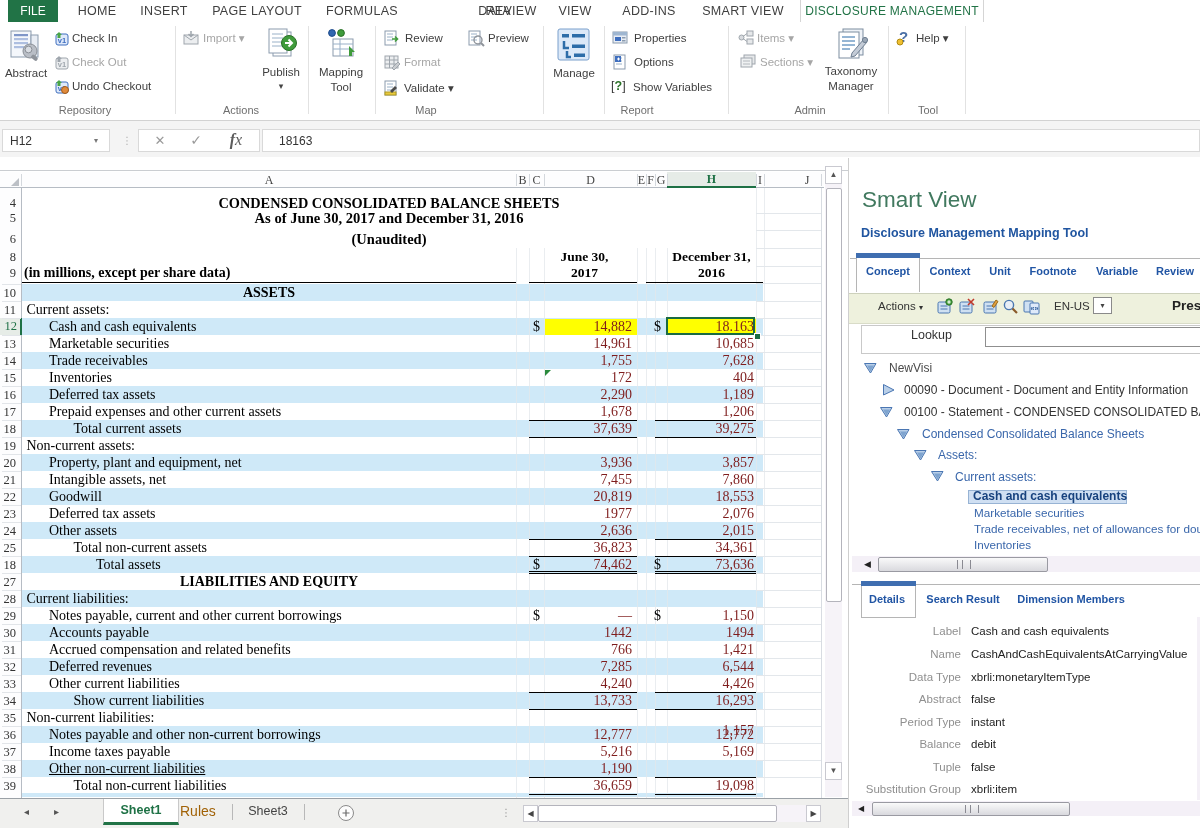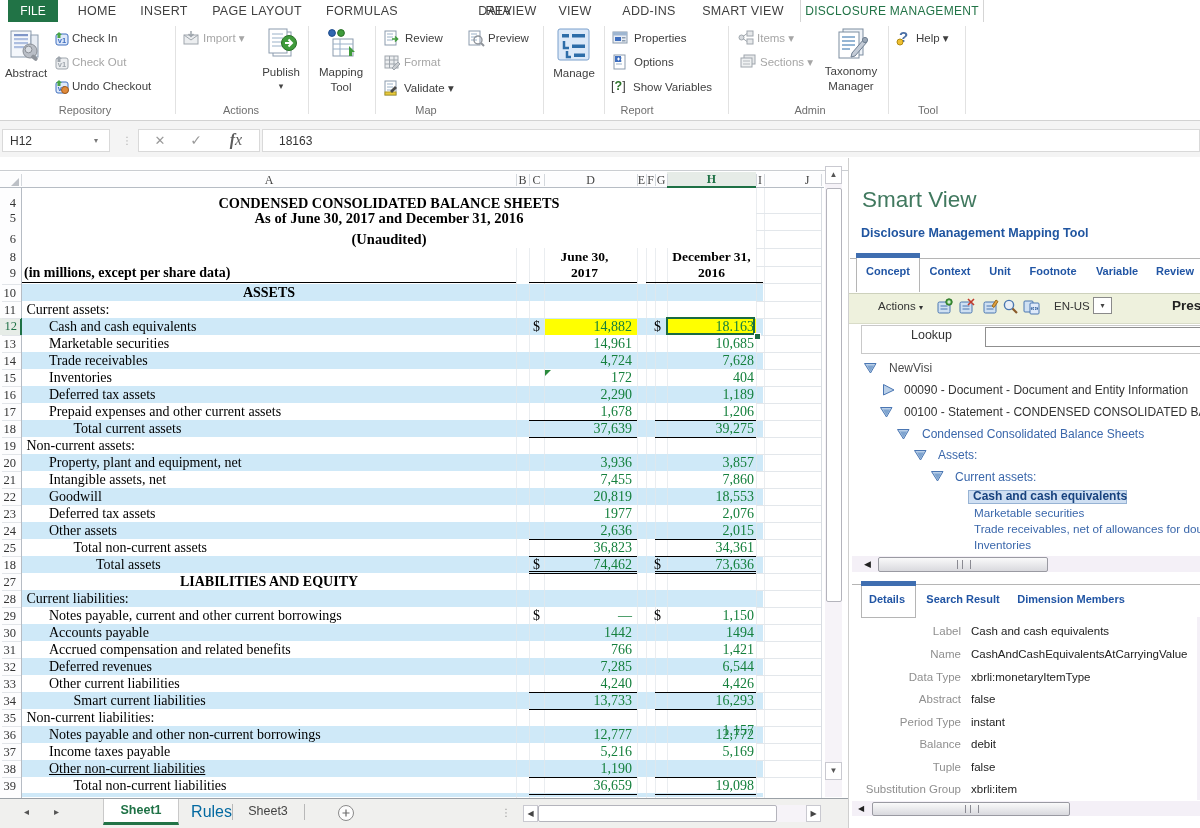--- a/index.html
+++ b/index.html
@@ -1,17 +1,17 @@
 <!DOCTYPE html>
 <html><head><meta charset="utf-8"><style>
 html,body{margin:0;padding:0}
 body{width:1200px;height:828px;position:relative;overflow:hidden;background:#fff;
  font-family:"Liberation Sans",sans-serif;}
 .ab{position:absolute}
-.num{font-family:"Liberation Serif",serif;font-size:14px;color:#15803d;text-align:right}
+.num{font-family:"Liberation Serif",serif;font-size:14px;color:#7f1d1d;text-align:right}
 .cel{font-family:"Liberation Serif",serif;font-size:14px;color:#000;white-space:nowrap}
 .tabt{font-size:12.5px;color:#3f3f3f;white-space:nowrap}
 .glab{font-size:11px;color:#6e6e6e;text-align:center;white-space:nowrap}
 .btxt{font-size:11.5px;color:#3f3f3f;white-space:nowrap}
 .gray{color:#a6a6a6}
 .sep{position:absolute;width:1px;background:#e2e2e2;top:26px;height:88px}
 .colh{position:absolute;top:172px;height:16px;font-size:12px;color:#444;text-align:center;line-height:16px;font-family:"Liberation Serif",serif}
 .rowh{position:absolute;left:0;width:16px;font-size:12.5px;color:#333;text-align:right;font-family:"Liberation Serif",serif}
 .band{position:absolute;left:22px;width:741px;background:#cfe9f8}
 .ptab{font-size:11px;font-weight:bold;color:#2155a4;white-space:nowrap}
@@ -384,21 +384,21 @@
 <div class="ab cel" style="left:26.5px;top:301.8px;height:16px;line-height:16px;">Current assets:</div>
 <div class="ab cel" style="left:49px;top:318.8px;height:16px;line-height:16px;">Cash and cash equivalents</div>
 <div class="ab cel" style="left:533px;top:318.8px;height:16px;line-height:16px">$</div>
 <div class="ab cel" style="left:654px;top:318.8px;height:16px;line-height:16px">$</div>
 <div class="ab num" style="left:544px;top:318.8px;width:88px;height:16px;line-height:16px">14,882</div>
 <div class="ab num" style="left:667px;top:318.8px;width:87px;height:16px;line-height:16px">18.163</div>
 <div class="ab cel" style="left:49px;top:335.8px;height:16px;line-height:16px;">Marketable securities</div>
 <div class="ab num" style="left:544px;top:335.8px;width:88px;height:16px;line-height:16px">14,961</div>
 <div class="ab num" style="left:667px;top:335.8px;width:87px;height:16px;line-height:16px">10,685</div>
 <div class="ab cel" style="left:49px;top:352.8px;height:16px;line-height:16px;">Trade receivables</div>
-<div class="ab num" style="left:544px;top:352.8px;width:88px;height:16px;line-height:16px">4,724</div>
+<div class="ab num" style="left:544px;top:352.8px;width:88px;height:16px;line-height:16px">1,755</div>
 <div class="ab num" style="left:667px;top:352.8px;width:87px;height:16px;line-height:16px">7,628</div>
 <div class="ab cel" style="left:49px;top:369.8px;height:16px;line-height:16px;">Inventories</div>
 <div class="ab num" style="left:544px;top:369.8px;width:88px;height:16px;line-height:16px">172</div>
 <div class="ab num" style="left:667px;top:369.8px;width:87px;height:16px;line-height:16px">404</div>
 <div class="ab cel" style="left:49px;top:386.8px;height:16px;line-height:16px;">Deferred tax assets</div>
 <div class="ab num" style="left:544px;top:386.8px;width:88px;height:16px;line-height:16px">2,290</div>
 <div class="ab num" style="left:667px;top:386.8px;width:87px;height:16px;line-height:16px">1,189</div>
 <div class="ab cel" style="left:49px;top:403.8px;height:16px;line-height:16px;">Prepaid expenses and other current assets</div>
 <div class="ab num" style="left:544px;top:403.8px;width:88px;height:16px;line-height:16px">1,678</div>
 <div class="ab num" style="left:667px;top:403.8px;width:87px;height:16px;line-height:16px">1,206</div>
@@ -441,21 +441,21 @@
 <div class="ab num" style="left:667px;top:624.8px;width:87px;height:16px;line-height:16px">1494</div>
 <div class="ab cel" style="left:49px;top:641.8px;height:16px;line-height:16px;">Accrued compensation and related benefits</div>
 <div class="ab num" style="left:544px;top:641.8px;width:88px;height:16px;line-height:16px">766</div>
 <div class="ab num" style="left:667px;top:641.8px;width:87px;height:16px;line-height:16px">1,421</div>
 <div class="ab cel" style="left:49px;top:658.8px;height:16px;line-height:16px;">Deferred revenues</div>
 <div class="ab num" style="left:544px;top:658.8px;width:88px;height:16px;line-height:16px">7,285</div>
 <div class="ab num" style="left:667px;top:658.8px;width:87px;height:16px;line-height:16px">6,544</div>
 <div class="ab cel" style="left:49px;top:675.8px;height:16px;line-height:16px;">Other current liabilities</div>
 <div class="ab num" style="left:544px;top:675.8px;width:88px;height:16px;line-height:16px">4,240</div>
 <div class="ab num" style="left:667px;top:675.8px;width:87px;height:16px;line-height:16px">4,426</div>
-<div class="ab cel" style="left:73.5px;top:692.8px;height:16px;line-height:16px;">Smart current liabilities</div>
+<div class="ab cel" style="left:73.5px;top:692.8px;height:16px;line-height:16px;">Show current liabilities</div>
 <div class="ab num" style="left:544px;top:692.8px;width:88px;height:16px;line-height:16px">13,733</div>
 <div class="ab num" style="left:667px;top:692.8px;width:87px;height:16px;line-height:16px">16,293</div>
 <div class="ab cel" style="left:26.5px;top:709.8px;height:16px;line-height:16px;">Non-current liabilities:</div>
 <div class="ab cel" style="left:49px;top:726.8px;height:16px;line-height:16px;">Notes payable and other non-current borrowings</div>
 <div class="ab num" style="left:544px;top:726.8px;width:88px;height:16px;line-height:16px">12,777</div>
 <div class="ab num" style="left:667px;top:726.8px;width:87px;height:16px;line-height:16px">12,772</div>
 <div class="ab cel" style="left:49px;top:743.8px;height:16px;line-height:16px;">Income taxes payable</div>
 <div class="ab num" style="left:544px;top:743.8px;width:88px;height:16px;line-height:16px">5,216</div>
 <div class="ab num" style="left:667px;top:743.8px;width:87px;height:16px;line-height:16px">5,169</div>
 <div class="ab cel" style="left:49px;top:760.8px;height:16px;line-height:16px;text-decoration:underline;">Other non-current liabilities</div>
@@ -488,21 +488,21 @@
     <path d="M0 0 L6 0 L0 6 Z" fill="#2a8a3c"></path>
   </svg>
 <div class="ab" style="left:825px;top:166px;width:17px;height:18px;background:#fff;border:1px solid #c9c9d0;box-sizing:border-box;text-align:center;font-size:8px;color:#555;line-height:16px">▲</div>
 <div class="ab" style="left:825px;top:184px;width:17px;height:613px;background:#f6f3f8"></div>
 <div class="ab" style="left:825.5px;top:188px;width:16px;height:414px;background:#fff;border:1px solid #b4b4bc;border-radius:2px;box-sizing:border-box"></div>
 <div class="ab" style="left:825px;top:762px;width:17px;height:18px;background:#fff;border:1px solid #c9c9d0;box-sizing:border-box;text-align:center;font-size:8px;color:#555;line-height:16px">▼</div>
 <div class="ab" style="left:0;top:797.5px;width:848px;height:30.5px;background:#f0f0ee;border-top:1px solid #9aa0a6;box-sizing:border-box"></div>
 <div class="ab" style="left:24px;top:806px;width:12px;height:12px;font-size:10px;color:#555;line-height:12px">◂</div>
 <div class="ab" style="left:54px;top:806px;width:12px;height:12px;font-size:10px;color:#555;line-height:12px">▸</div>
 <div class="ab" style="left:103px;top:798.5px;width:76px;height:26px;background:#fff;border-left:1px solid #c9c9c9;border-right:1px solid #c9c9c9;border-bottom:3px solid #217346;box-sizing:border-box;text-align:center;font-size:12.5px;font-weight:bold;color:#1e7145;line-height:23px">Sheet1</div>
-<div class="ab" style="left:180px;top:798.5px;width:52px;height:26px;text-align:right;font-size:16px;color:#0369a1;line-height:25px">Rules</div>
+<div class="ab" style="left:180px;top:798.5px;width:52px;height:26px;text-align:left;font-size:14px;color:#a16207;line-height:25px">Rules</div>
 <div class="ab" style="left:232px;top:804px;width:1px;height:16px;background:#b8b8b8"></div>
 <div class="ab" style="left:233px;top:798.5px;width:70px;height:26px;text-align:center;font-size:12.5px;color:#444;line-height:25px">Sheet3</div>
 <div class="ab" style="left:304px;top:804px;width:1px;height:16px;background:#b8b8b8"></div>
 <svg class="ab" style="left:337px;top:804px" width="18" height="18">
     <circle cx="9" cy="9" r="7.5" fill="#fcfcfc" stroke="#8a8a8a"></circle>
     <path d="M9 5.5 L9 12.5 M5.5 9 L12.5 9" stroke="#6a6a6a" stroke-width="1.2"></path>
   </svg>
 <div class="ab" style="left:501px;top:805px;width:8px;height:16px;font-size:10px;color:#999;line-height:15px">⋮</div>
 <div class="ab" style="left:523px;top:805px;width:298px;height:17px;background:#f6f3f8"></div>
 <div class="ab" style="left:523px;top:805px;width:15px;height:17px;background:#fff;border:1px solid #c9c9d0;box-sizing:border-box;text-align:center;font-size:8px;color:#444;line-height:15px">◀</div>

